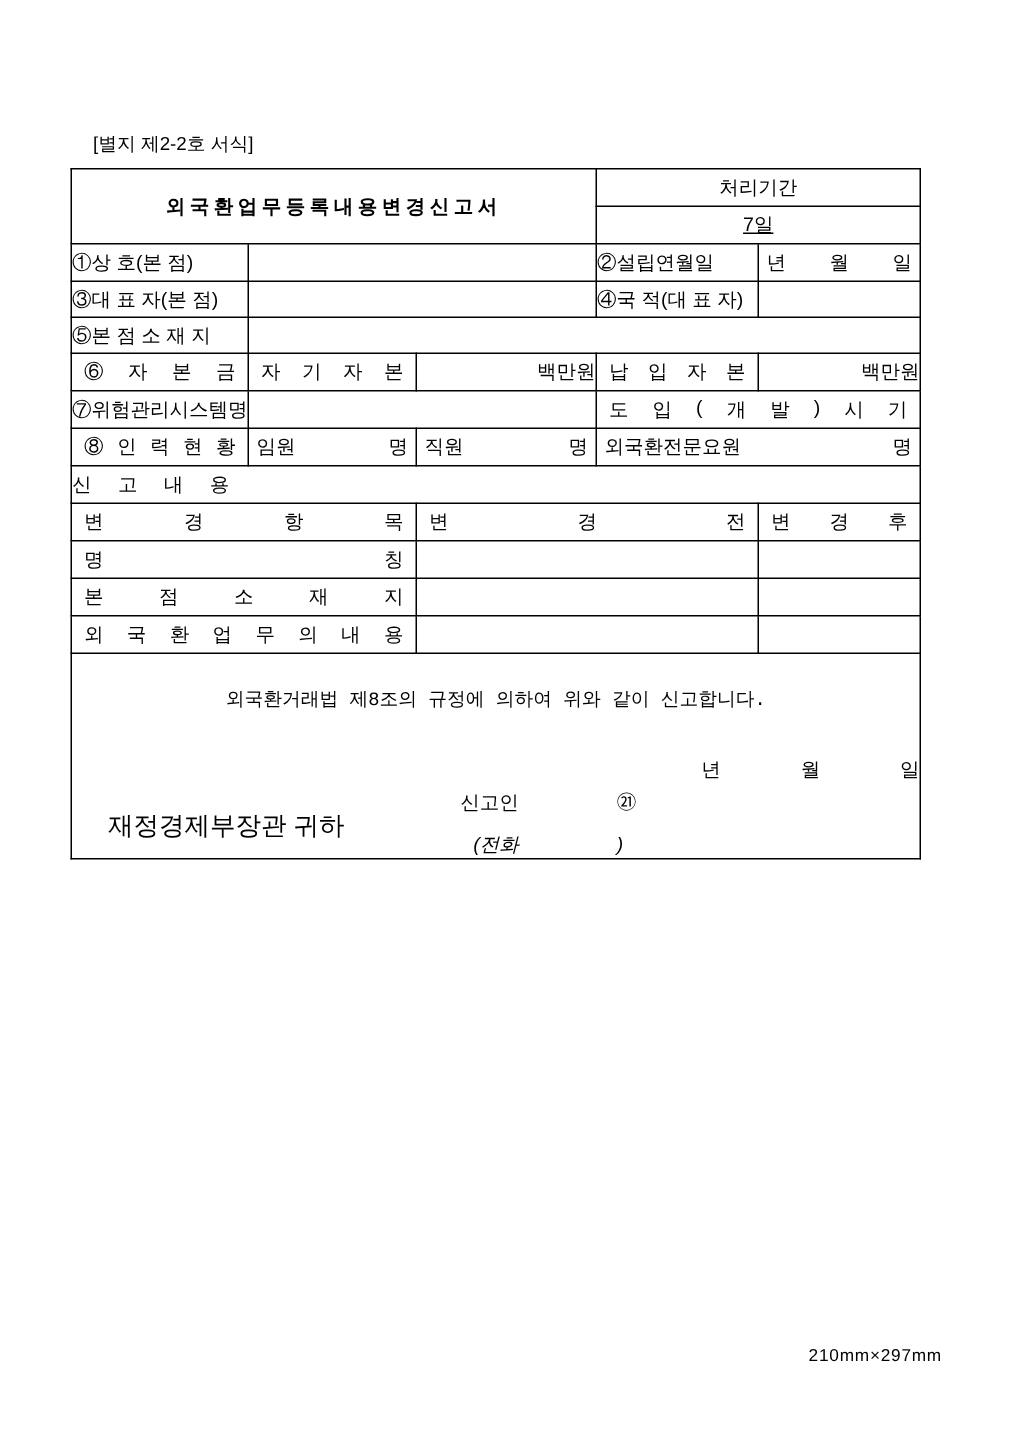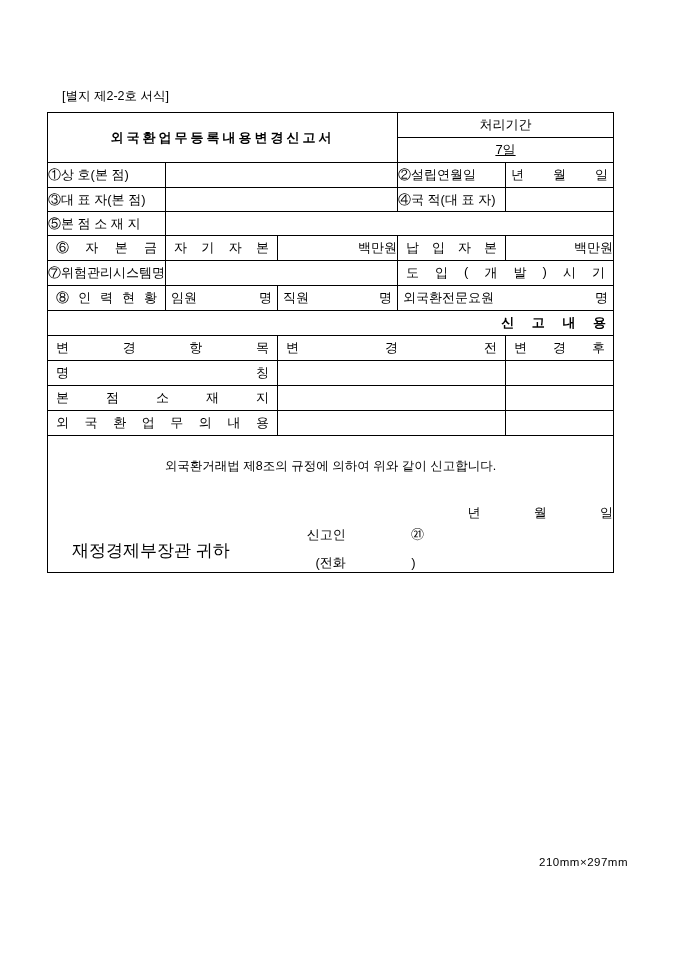--- a/index.html
+++ b/index.html
@@ -76,68 +76,69 @@
     text-align: center;
     font-size: 12.5px;
     height: 27px;
     text-decoration: underline;
   }
   .tall { height: 47px; }
   .mid  { height: 40px; }
   .row-label { white-space: nowrap; }
   .right { text-align: right; padding-right: 8px; }
   .sec-head {
-    text-align: right;
+    text-align: left;
     letter-spacing: 7px;
     font-size: 13.5px;
     height: 28px;
-    font-weight: bold;
   }
   .note-cell {
     height: 185px;
     vertical-align: top;
     position: relative;
     padding: 0;
   }
   .note-text {
     margin-top: 22px;
     text-align: center;
     font-size: 12.5px;
+    font-family: Liberation Mono, monospace;
   }
   .date-line {
     margin-top: 29px;
     text-align: right;
     font-size: 13px;
     letter-spacing: 0px;
     padding-left: 70px;
   }
   .date-line span { display: inline-block; }
   .sign-line {
     margin-top: 2px;
     text-align: center;
     font-size: 13px;
     padding-left: 70px;
   }
   .tel-line {
     margin-top: 10px;
     text-align: center;
     font-size: 13px;
     padding-left: 70px;
+    font-style: italic;
   }
   .addressee {
     position: absolute;
     left: 24px;
     bottom: 10px;
     font-size: 17px;
     margin-top: 25px;
   }
   .footer-size {
     position: absolute;
     right: 52px;
-    top: 856px;
+    top: 898px;
     font-size: 11.5px;
     letter-spacing: 0.5px;
   }
   .gap-md { display: inline-block; width: 46px; }
   .gap-lg { display: inline-block; width: 58px; }
 </style>
 </head>
 <body>
 
 <div class="page">

